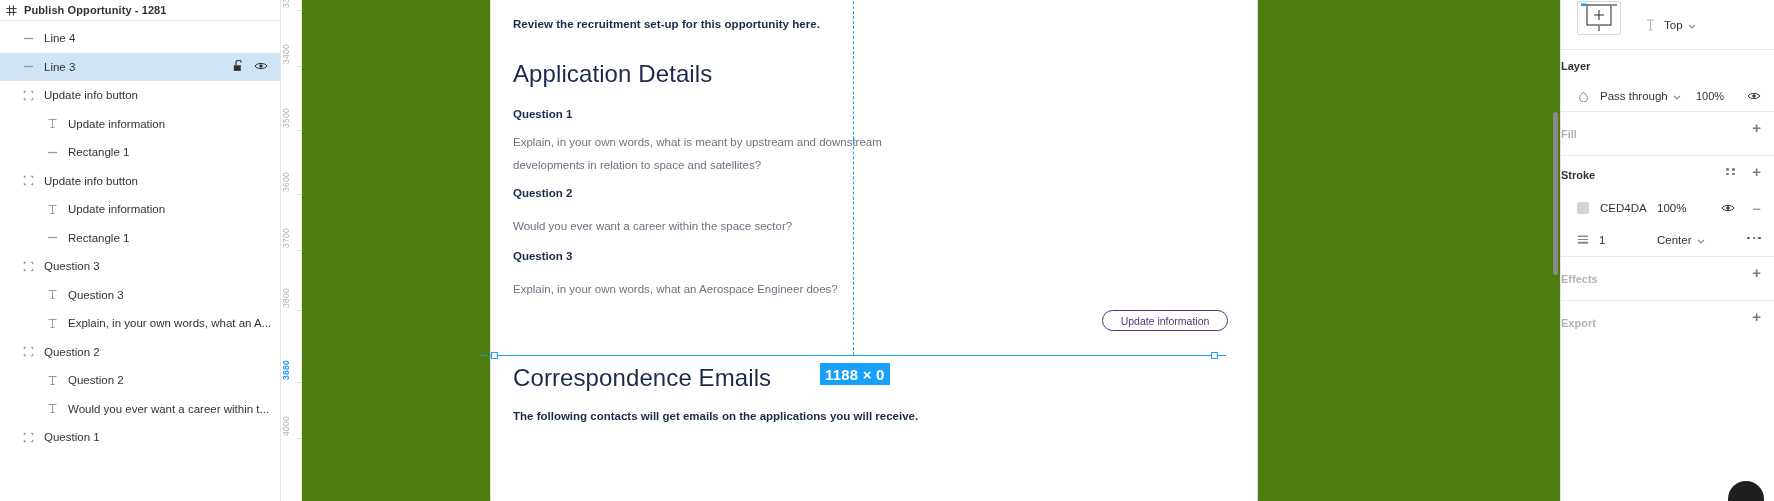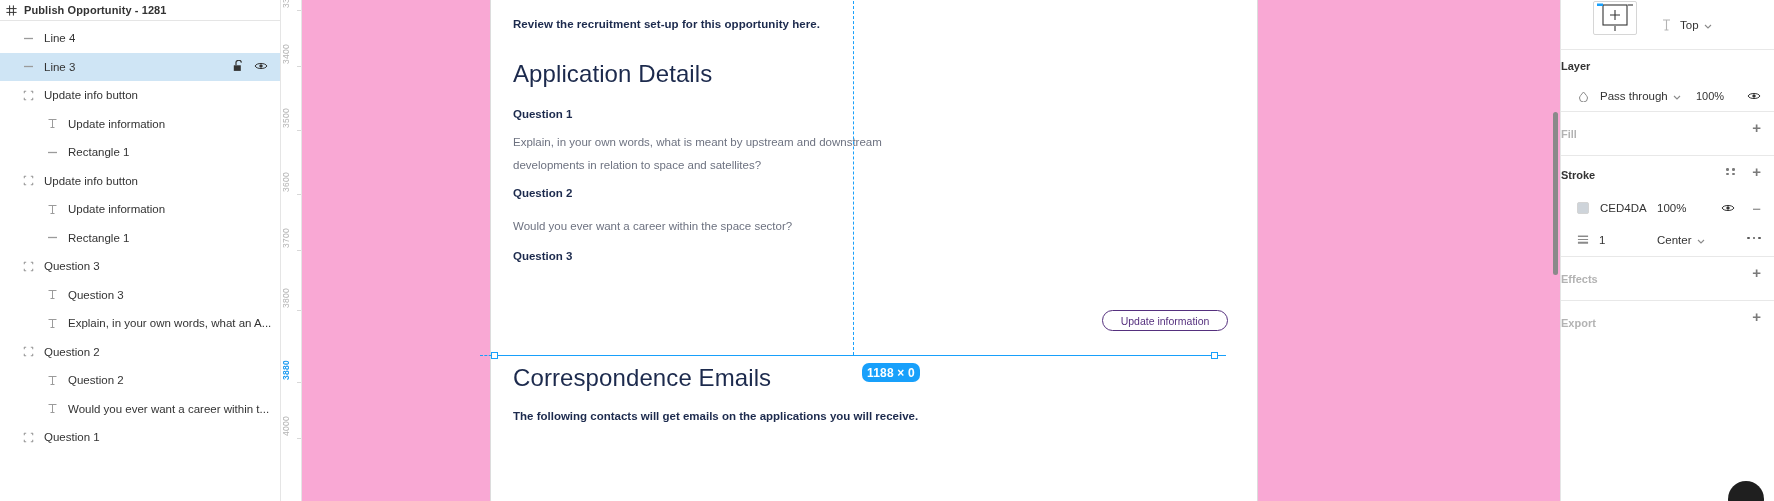--- a/index.html
+++ b/index.html
@@ -79,21 +79,21 @@
     letter-spacing:0.3px;
   }
   .ruler .tick.hl { color:#1e9bf0; font-weight:bold; }
   .ruler .tickmark {
     position:absolute; right:0; width:4px; height:1px; background:#d8d8d8;
   }
 
   
   .canvas {
     flex:1 1 auto; height:501px;
-    background:#f9a8d4;
+    background:#4d7c0f;
     position:relative;
     overflow:hidden;
   }
   .frame {
     position:absolute;
     left:188px; top:-9px;
     width:768px; height:516px;
     background:#ffffff;
     border:1px solid #dcdcdc;
     border-radius:7px;
@@ -169,25 +169,25 @@
   .sel-handle.l { left:189px; }
   .sel-handle.r { left:909px; }
   .guide-v {
     position:absolute;
     left:551px; top:-9px;
     width:0; height:364px;
     border-left:1.3px dashed #18a0fb;
   }
   .size-badge {
     position:absolute;
-    left:560px; top:363px;
+    left:518px; top:363px;
     background:#18a0fb; color:#ffffff;
-    font-size:12px; font-weight:bold;
+    font-size:15px; font-weight:bold;
     padding:2.5px 5px;
-    border-radius:7px;
+    border-radius:0;
     letter-spacing:0.2px;
     white-space:nowrap;
   }
   .canvas-scrollbar {
     position:absolute;
     right:2px; top:112px;
     width:5px; height:163px;
     background:#8a8a8a;
     border-radius:3px;
   }
@@ -197,21 +197,21 @@
     width:214px; height:501px; flex:0 0 214px;
     background:#ffffff;
     border-left:1px solid #e5e5e5;
     position:relative;
     overflow:hidden;
     font-size:11px;
   }
   .rp-section { border-bottom:1px solid #e8e8e8; }
   .rp-align-row {
     height:49px; display:flex; align-items:center;
-    padding:0 32px; gap:8px;
+    padding:0 16px; gap:8px;
   }
   .align-box {
     width:44px; height:34px;
     border:1px solid #d6d6d6; border-radius:2px;
     position:relative; flex:0 0 44px;
     margin-top:-14px;
     background:#fff;
   }
   .text-ico {
     width:11px; height:13px; flex:0 0 11px;
@@ -442,20 +442,21 @@
         <div class="c-intro">Review the recruitment set-up for this opportunity here.</div>
         <div class="c-h1">Application Details</div>
 
         <div class="c-qh c-q1h">Question 1</div>
         <div class="c-qb c-q1b">Explain, in your own words, what is meant by upstream and downstream developments in relation to space and satellites?</div>
 
         <div class="c-qh c-q2h">Question 2</div>
         <div class="c-qb c-q2b">Would you ever want a career within the space sector?</div>
 
         <div class="c-qh c-q3h">Question 3</div>
+        <div class="c-qb c-q3b">Explain, in your own words, what an Aerospace Engineer does?</div>
 
         <div class="c-btn">Update information</div>
 
         <div class="c-h2">Correspondence Emails</div>
         <div class="c-sub">The following contacts will get emails on the applications you will receive.</div>
       </div>
     </div>
 
     <div class="guide-v"></div>
     <div class="sel-dash-left"></div>

